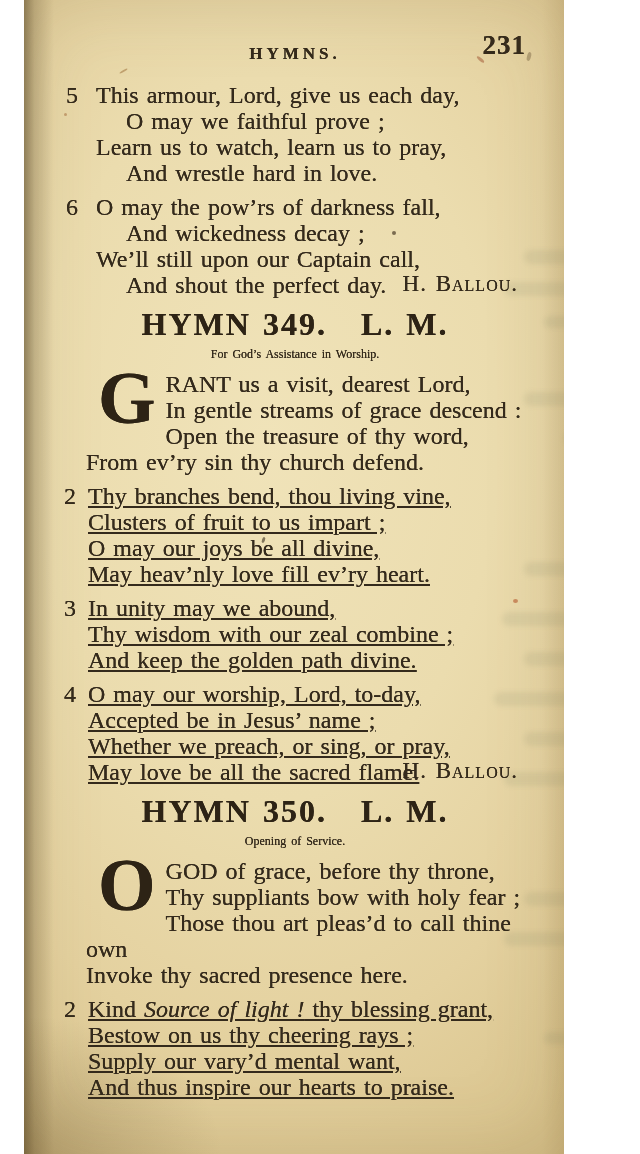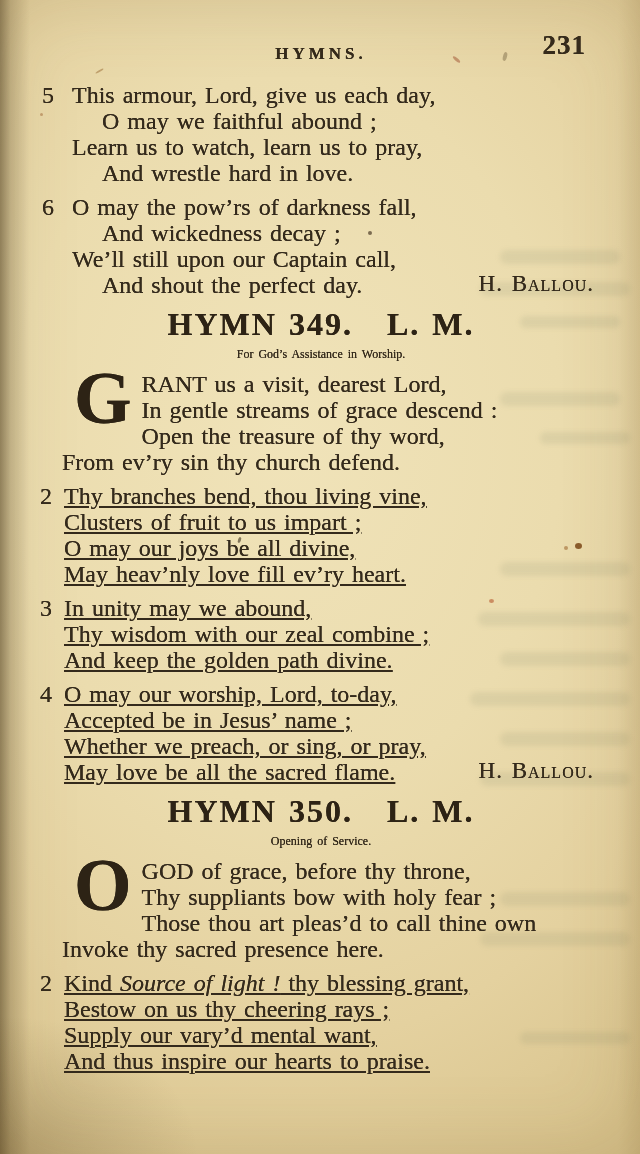--- a/index.html
+++ b/index.html
@@ -1,39 +1,40 @@
 <!DOCTYPE html>
 <html><head>
 <meta charset="utf-8">
 <style>
   html,body{margin:0;padding:0;}
   .page{
-    position:relative;width:640px;height:1154px;overflow:hidden;
+    position:relative;width:540px;height:1154px;overflow:hidden;
     font-family:"Liberation Serif","DejaVu Serif",serif;
     color:#342a1c;
     background:radial-gradient(ellipse 95% 70% at 45% 38%, #f0e3b9 0%, #ebdcae 45%, #e4d19f 75%, #d9c48e 100%);
+    margin-left:24px;
   }
   .vignette{position:absolute;inset:0;pointer-events:none;
     box-shadow:inset 0 0 80px rgba(120,90,40,.20);}
   .gutter{position:absolute;left:0;top:0;bottom:0;width:30px;
     background:linear-gradient(90deg, rgba(62,48,22,.50) 0%, rgba(70,55,25,.22) 35%, rgba(70,55,25,0) 100%);}
   .right-edge{position:absolute;right:0;top:0;bottom:0;width:22px;
     background:linear-gradient(270deg, rgba(140,110,55,.14), rgba(140,110,55,0));}
   .corner-shadow{position:absolute;left:0;bottom:0;width:200px;height:140px;
     background:radial-gradient(ellipse at 0% 100%, rgba(90,70,35,.28), rgba(90,70,35,0) 70%);}
   .ghost{position:absolute;border-radius:8px;background:rgba(122,130,100,.13);filter:blur(2.5px);}
   .speck{position:absolute;border-radius:50%;}
 
   .content{position:absolute;left:40px;right:38px;top:38px;
     font-size:24px;line-height:26px;word-spacing:2px;
     text-shadow:0 0 .4px currentColor;}
 
   .pg-header{position:relative;height:44px;text-align:center;}
   .running-title{font-size:17px;font-weight:bold;letter-spacing:4px;}
-  .page-num{position:absolute;right:16px;top:-6px;font-size:27px;font-weight:bold;letter-spacing:1px;}
+  .page-num{position:absolute;right:0;top:-6px;font-size:27px;font-weight:bold;letter-spacing:1px;}
 
   .verse{position:relative;margin-bottom:8px;}
   .vnum{position:absolute;left:2px;top:0;}
   .prelude .vline{padding-left:32px;}
   .prelude .vline.indent{padding-left:62px;}
   .hymn .vnum{left:0;}
   .hymn .vline{padding-left:24px;text-decoration:underline;}
   .attr-line{position:relative;}
   .attribution{position:absolute;right:8px;bottom:1px;
     font-variant:small-caps;font-size:23px;letter-spacing:1px;}
@@ -84,21 +85,21 @@
   <div class="content">
 
     <div class="pg-header">
       <span class="running-title">HYMNS.</span>
       <span class="page-num">231</span>
     </div>
 
     <div class="verse prelude">
       <span class="vnum">5</span>
       <div class="vline">This armour, Lord, give us each day,</div>
-      <div class="vline indent">O may we faithful abound ;</div>
+      <div class="vline indent">O may we faithful prove ;</div>
       <div class="vline">Learn us to watch, learn us to pray,</div>
       <div class="vline indent">And wrestle hard in love.</div>
     </div>
 
     <div class="verse prelude">
       <span class="vnum">6</span>
       <div class="vline">O may the pow’rs of darkness fall,</div>
       <div class="vline indent">And wickedness decay ;</div>
       <div class="vline">We’ll still upon our Captain call,</div>
       <div class="vline indent attr-line">

